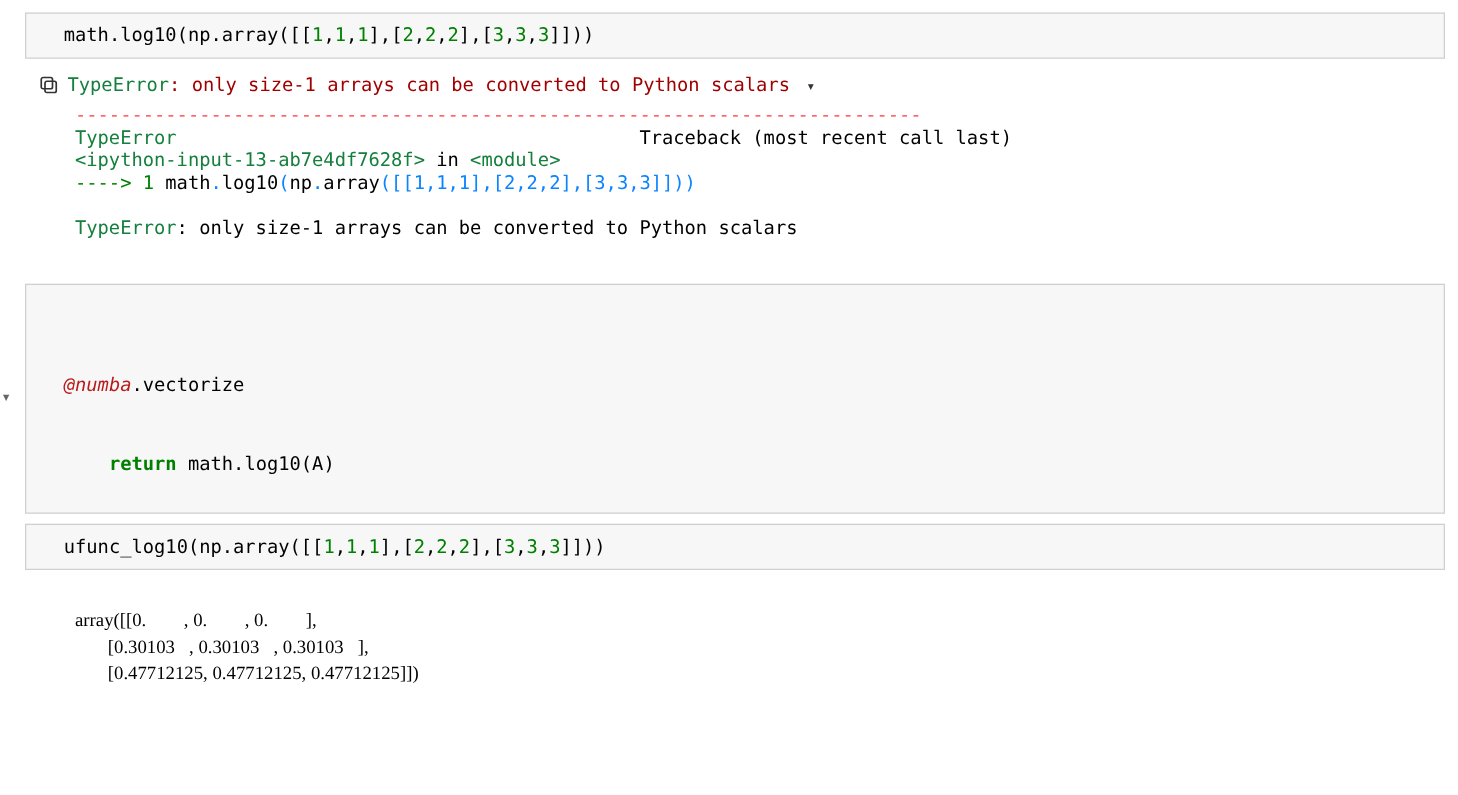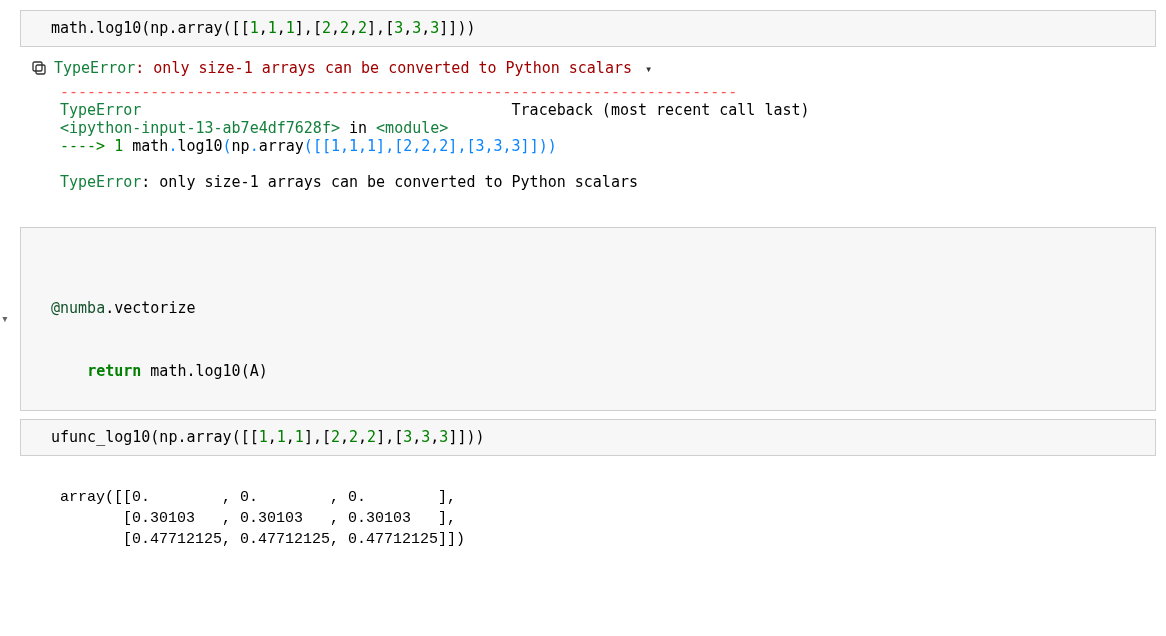--- a/index.html
+++ b/index.html
@@ -19,21 +19,21 @@
     margin-left: 10px;
     margin-bottom: 8px;
     font-family: monospace;
     white-space: pre;
     line-height: 1.4;
     position: relative;
   }
   .output-area {
     padding: 2px 8px 2px 40px;
     margin-left: 10px;
-    font-family: Liberation Mono, monospace;
+    font-family: Liberation Serif, serif;
     white-space: pre;
     line-height: 1.4;
     margin-bottom: 18px;
   }
   .error-summary {
     display: flex;
     align-items: center;
     gap: 6px;
     padding: 4px 8px 4px 10px;
     margin-left: 10px;
@@ -45,21 +45,21 @@
     padding-left: 40px;
     white-space: pre;
     margin-left: 10px;
   }
   .tb-line { padding-left: 40px; margin-left: 10px; white-space: pre; }
   .error-name { color: #15803d; }
   .teal { color: #15803d; }
   .blue { color: #0a84ff; }
   .green { color: #008000; }
   .bold { font-weight: bold; }
-  .purple { color: #14532d; }
+  .purple { color: #b91c1c; font-style: italic; }
   .num-green { color: #008000; }
   .icon-container {
     position: absolute;
     left: -20px;
     top: 50%;
     transform: translateY(-50%);
     color: #666;
     font-size: 13px;
     cursor: pointer;
     user-select: none;

